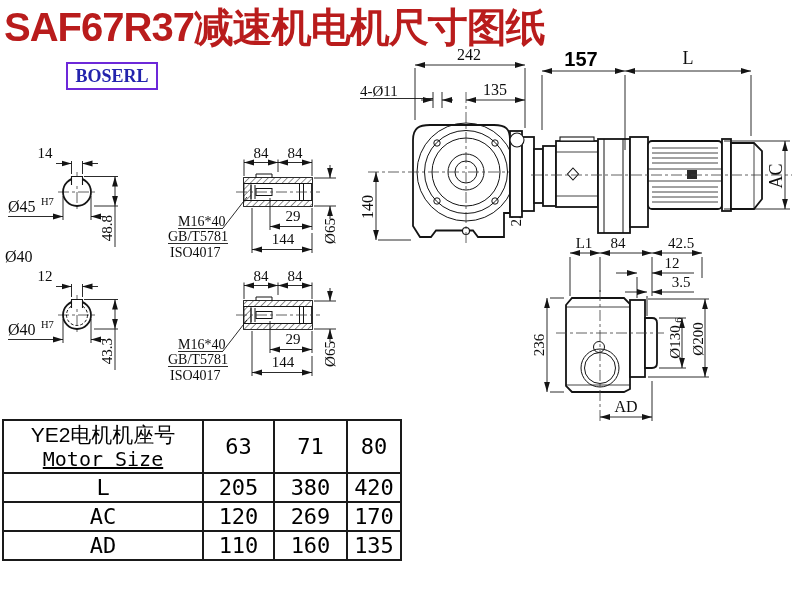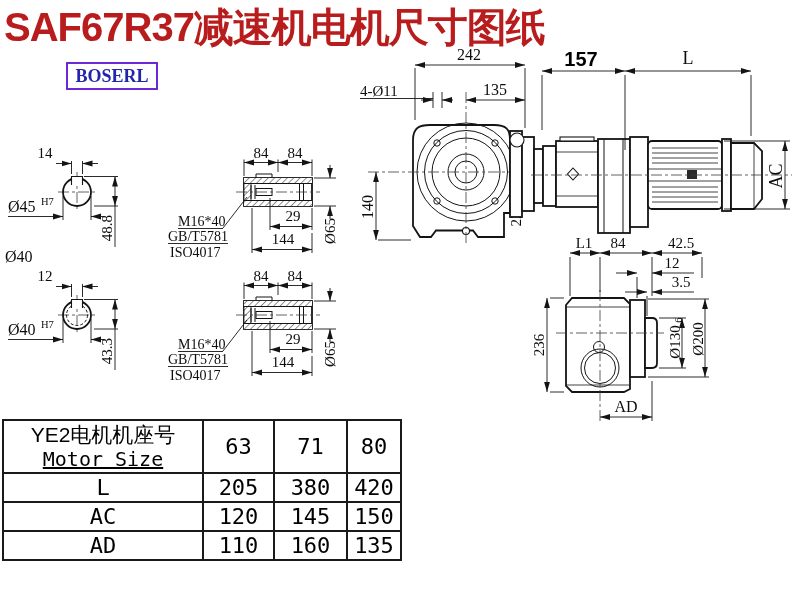--- a/index.html
+++ b/index.html
@@ -345,22 +345,22 @@
       </tr>
       <tr>
         <td class="num">L</td>
         <td class="num">205</td>
         <td class="num">380</td>
         <td class="num">420</td>
       </tr>
       <tr>
         <td class="num">AC</td>
         <td class="num">120</td>
-        <td class="num">145</td>
-        <td class="num">150</td>
+        <td class="num">269</td>
+        <td class="num">170</td>
       </tr>
       <tr>
         <td class="num">AD</td>
         <td class="num">110</td>
         <td class="num">160</td>
         <td class="num">135</td>
       </tr>
     </tbody>
   </table>
 

